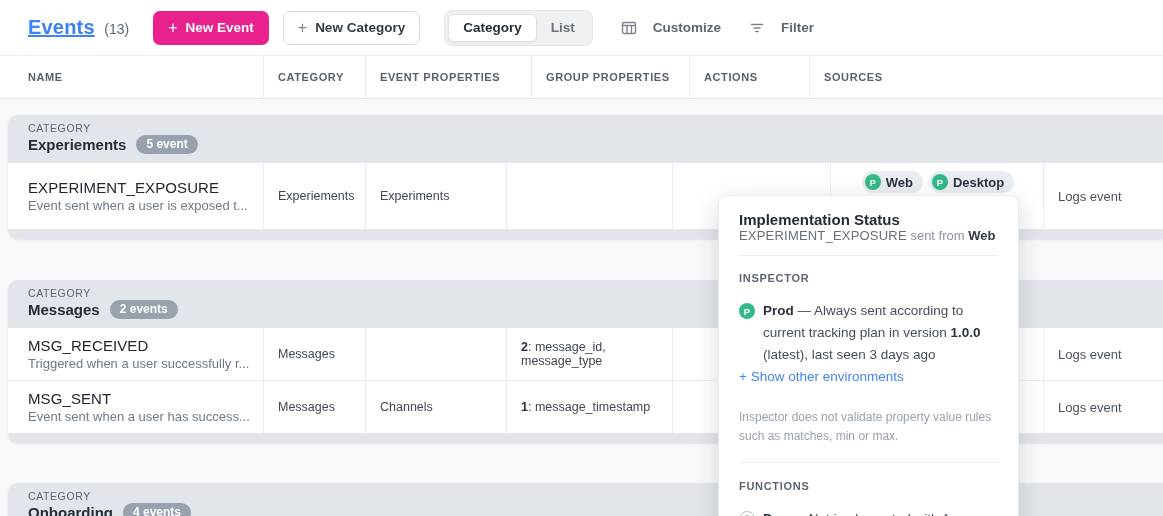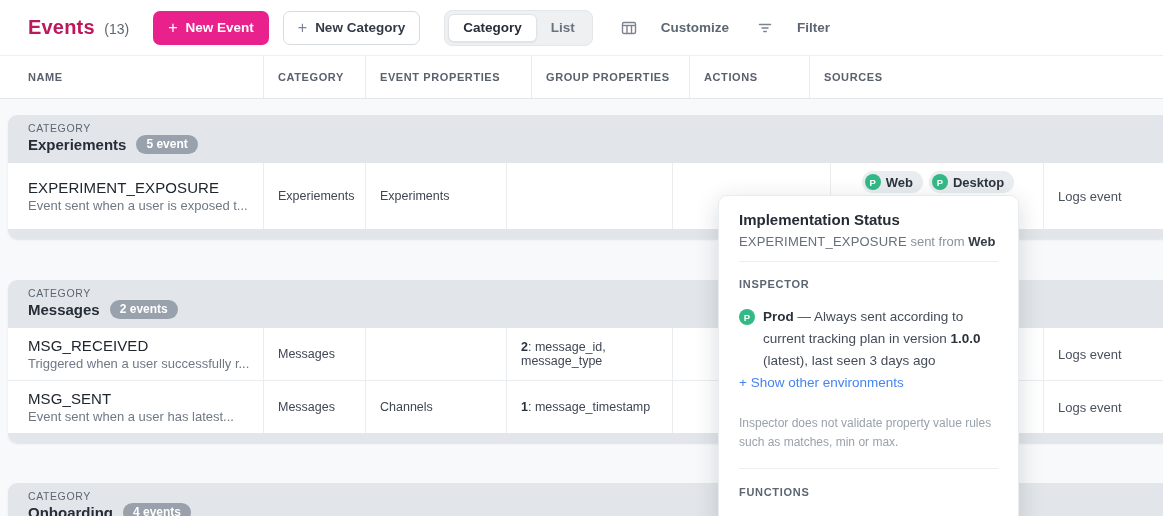--- a/index.html
+++ b/index.html
@@ -7,21 +7,21 @@
   body {
     font-family:"Liberation Sans", sans-serif;
     background:#ffffff; color:#252b33; position:relative;
   }
 
   
   .toolbar {
     height:56px; display:flex; align-items:center; gap:14px;
     padding:0 24px 0 28px; background:#fff; border-bottom:1px solid #edf0f2;
   }
-  .page-title { font-size:20px; font-weight:700; color:#be185d; letter-spacing:.2px; }
+  .page-title { font-size:20px; font-weight:700; color:#3b82f6; letter-spacing:.2px;text-decoration:underline; }
   .page-count { font-size:14px; color:#5d6673; font-weight:400; margin-left:5px; }
   .btn {
     display:inline-flex; align-items:center; gap:8px; height:34px;
     padding:0 14px; border-radius:7px; font-size:13.5px; font-weight:700;
     cursor:pointer; border:1px solid transparent; white-space:nowrap;
   }
   .btn-primary { background:#e8218c; color:#fff; margin-left:10px; }
   .btn-primary .plus { color:#fff; }
   .btn-secondary { background:#fff; color:#333b46; border-color:#d6dbe0; font-weight:700; }
   .btn-secondary .plus { color:#7c8490; }
@@ -29,21 +29,21 @@
   .segmented {
     display:inline-flex; align-items:center; background:#eef0f2;
     border:1px solid #e4e7ea; border-radius:8px; padding:3px; margin-left:10px; height:36px;
   }
   .segment {
     padding:4px 14px; font-size:13.5px; border-radius:6px; cursor:pointer;
     color:#6a7380; font-weight:700; height:28px; display:flex; align-items:center;
   }
   .segment.active { background:#fff; color:#272e38; border:1px solid #dfe3e7; box-shadow:0 1px 2px rgba(20,30,40,.06); }
   .tool-link {
-    display:inline-flex; gap:24px; font-size:13.5px;
+    display:inline-flex; gap:16px; font-size:13.5px;
     color:#5d6673; font-weight:700; cursor:pointer; margin-left:14px;
   }
   .tool-link svg { display:block; }
 
   
   .thead { display:flex; height:43px; background:#fff; border-bottom:1px solid #e3e7ea; }
   .thead .th {
     display:flex; align-items:center; padding-left:14px;
     font-size:11px; font-weight:700; letter-spacing:.6px; color:#59616d;
   }
@@ -99,21 +99,21 @@
   .gap41 { height:41px; } .gap40 { height:40px; }
 
   
   .popover {
     position:absolute; left:718px; top:195px; width:301px; min-height:330px;
     background:#fff; border:1px solid #e8ebef; border-radius:9px;
     box-shadow:0 6px 24px rgba(20,30,45,.16); z-index:10; padding:0 20px;
   }
   .pop-head { padding:15px 0 12px 0; border-bottom:1px solid #eceff2; }
   .pop-title { font-size:15px; font-weight:700; color:#262c36; }
-  .pop-sub { margin-top:6px; font-size:13px; }
+  .pop-sub { font-size:13px; }
   .pop-sub .ev { color:#666f7a; font-weight:500; letter-spacing:.2px; }
   .pop-sub .mid { color:#8b929c; }
   .pop-sub .src { color:#343c47; font-weight:700; }
   .section-label { font-size:11px; font-weight:700; letter-spacing:.7px; color:#5c6672; }
   .pop-inspector { padding-top:16px; }
   .env-row { display:flex; gap:8px; margin-top:16px; }
   .env-row .pbadge { margin-top:3px; }
   .env-text { font-size:13.5px; color:#454d59; line-height:22px; }
   .env-text b { color:#2b323c; }
   .show-link { display:block; margin-top:3px; font-size:13.5px; color:#4583f2; font-weight:500; cursor:pointer; text-decoration:none; }
@@ -241,21 +241,21 @@
       </div>
       <div class="td col-gp"></div>
       <div class="td col-src"></div>
       <div class="td col-act">
         <span class="action-text">Logs event</span>
       </div>
     </div>
     <div class="trow">
       <div class="td td-name">
         <span class="ev-name">MSG_SENT</span>
-        <span class="ev-desc">Event sent when a user has latest...</span>
+        <span class="ev-desc">Event sent when a user has success...</span>
       </div>
       <div class="td col-cat">Messages</div>
       <div class="td col-pg">Channels</div>
       <div class="td col-ep">
         <span>
           <span class="prop-count">1</span><span>: message_timestamp</span>
         </span>
       </div>
       <div class="td col-gp"></div>
       <div class="td col-src"></div>

